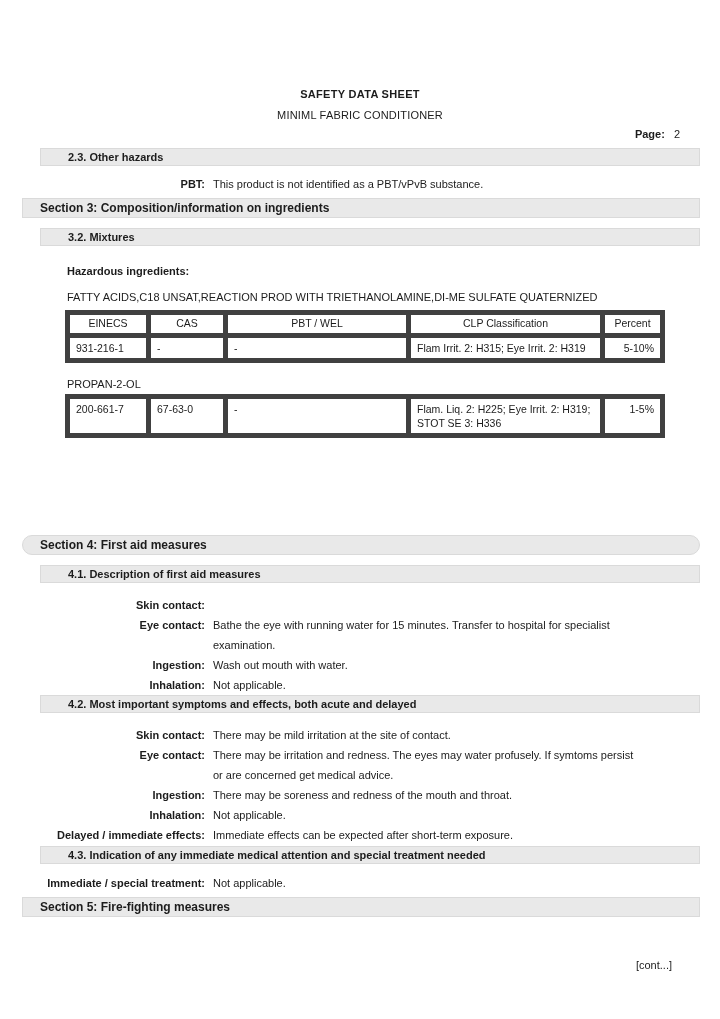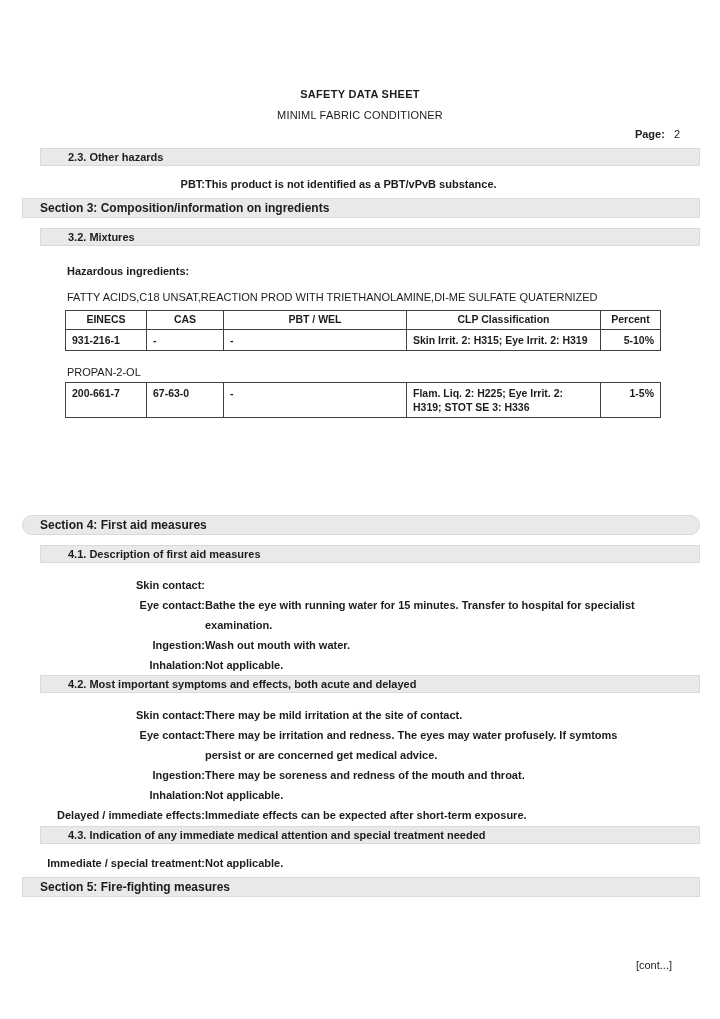--- a/index.html
+++ b/index.html
@@ -67,22 +67,22 @@
   .fields { margin-left: 40px; }
   .field-row { display: flex; line-height: 20px; }
   .field-row.tight { line-height: 14px; }
   .field-label {
     flex: none;
     width: 165px;
     text-align: right;
     font-weight: bold;
   }
   .field-text {
+    margin-left: 8px;
     max-width: 430px;
-    font-weight: bold;
   }
   .pbt-block { margin-top: 11px; }
   .fields-gap { margin-top: 12px; }
 
   .ind-label {
     margin: 18px 0 0 67px;
     font-weight: bold;
     line-height: 14px;
   }
   .ing-name {
@@ -93,22 +93,22 @@
 
   table.ing-table {
     margin: 6px 0 0 65px;
     border-collapse: collapse;
     table-layout: fixed;
     width: 595px;
     font-size: 10.5px;
   }
   table.ing-table.second { margin-top: 3px; }
   .ing-table th, .ing-table td {
-    border: 1px solid #404040;
-    font-weight: bold;
+    border: 5px solid #404040;
+    font-weight: normal;
     vertical-align: top;
   }
   .ing-table th {
     text-align: center;
     padding: 2px 4px;
     height: 14px;
   }
   .ing-table td {
     text-align: left;
     padding: 3px 6px;
@@ -169,21 +169,21 @@
       <th>EINECS</th>
       <th>CAS</th>
       <th>PBT / WEL</th>
       <th>CLP Classification</th>
       <th>Percent</th>
     </tr>
     <tr>
       <td>931-216-1</td>
       <td>-</td>
       <td>-</td>
-      <td>Skin Irrit. 2: H315; Eye Irrit. 2: H319</td>
+      <td>Flam Irrit. 2: H315; Eye Irrit. 2: H319</td>
       <td class="pct">5-10%</td>
     </tr>
   </tbody>
     </table>
 
   <div class="ing-name second">PROPAN-2-OL</div>
 
   <table class="ing-table second">
     <colgroup>
       <col class="col-einecs">

